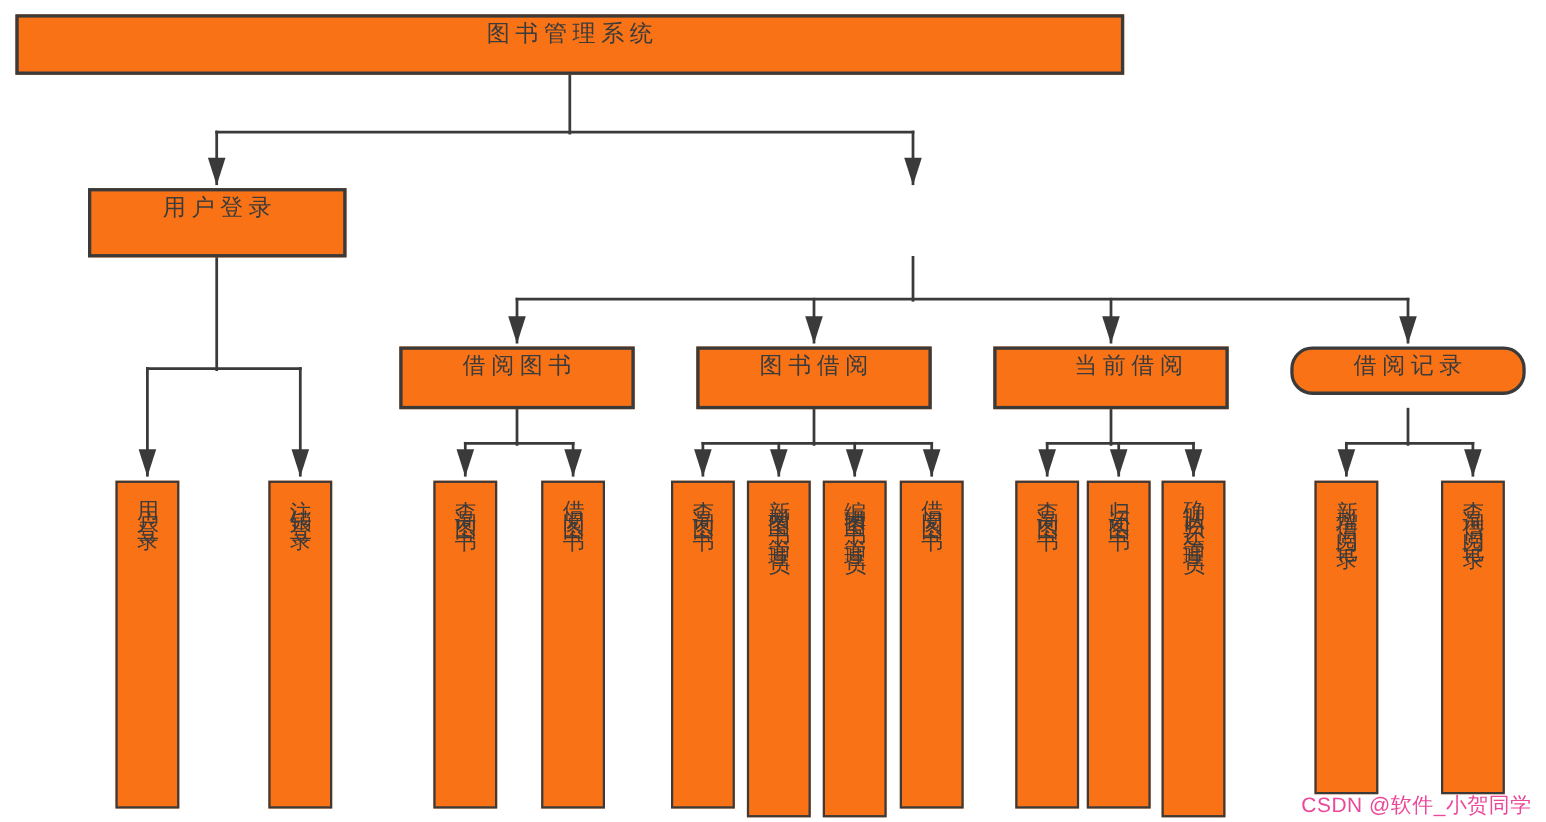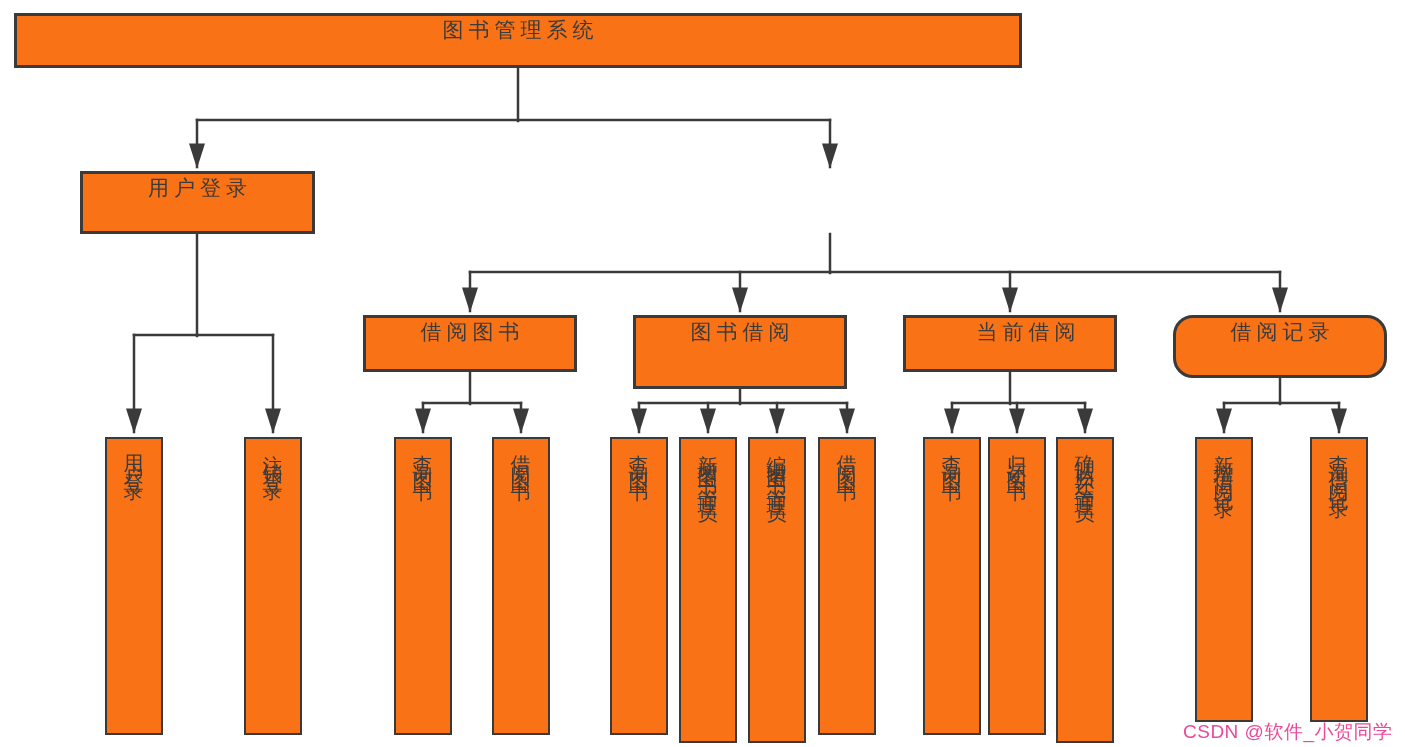--- a/index.html
+++ b/index.html
@@ -80,27 +80,27 @@
     <span class="hlabel">图书管理系统</span>
   </div>
 
   <div class="node" style="left:80px;top:171px;width:235px;height:63px;">
     <span class="hlabel">用户登录</span>
   </div>
 
   <div class="node" style="left:363px;top:315px;width:214px;height:57px;">
     <span class="hlabel">借阅图书</span>
   </div>
-  <div class="node" style="left:633px;top:315px;width:214px;height:74px;">
+  <div class="node" style="left:633px;top:315px;width:214px;height:57px;">
     <span class="hlabel">图书借阅</span>
   </div>
   <div class="node" style="left:903px;top:315px;width:214px;height:57px;padding-left:32px;">
     <span class="hlabel">当前借阅</span>
   </div>
-  <div class="node" style="left:1173px;top:315px;width:214px;height:63px;border-radius:20px;">
+  <div class="node" style="left:1173px;top:315px;width:214px;height:44px;border-radius:20px;">
     <span class="hlabel">借阅记录</span>
   </div>
 
   <div class="node" style="left:105px;top:437px;width:58px;height:298px;border-width:2.5px;">
     <span class="vlabel">用户登录</span>
   </div>
   <div class="node" style="left:244px;top:437px;width:58px;height:298px;border-width:2.5px;">
     <span class="vlabel">注销登录</span>
   </div>
 

